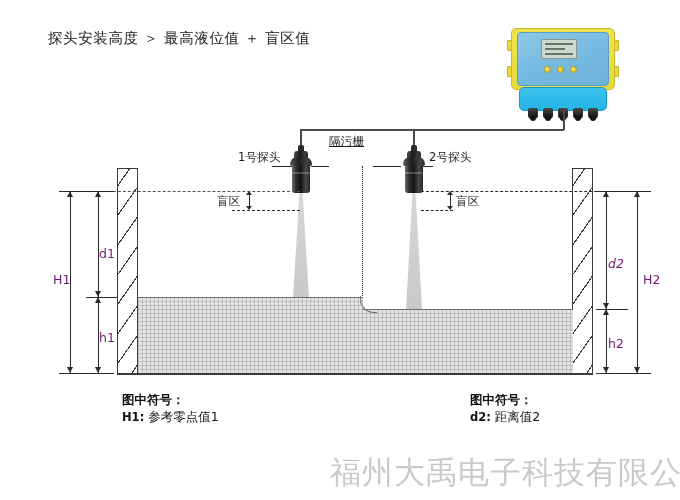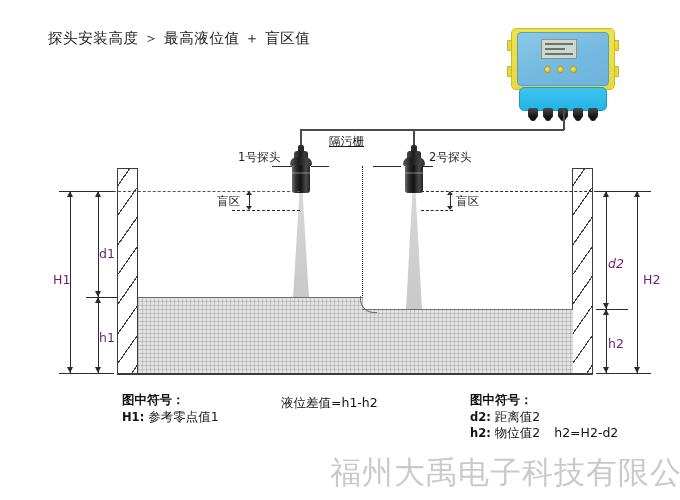--- a/index.html
+++ b/index.html
@@ -350,38 +350,32 @@
   <div class="abs dimline" style="left:606px;top:309px;height:64px;"></div>
   <div class="abs arr arr-up" style="left:602.5px;top:309px;"></div>
   <div class="abs arr arr-dn" style="left:602.5px;top:367px;"></div>
   <div class="abs dimlabel" style="left:608px;top:336px;">h2</div>
 
   <div class="abs dimline" style="left:637px;top:191px;height:182px;"></div>
   <div class="abs arr arr-up" style="left:633.5px;top:191px;"></div>
   <div class="abs arr arr-dn" style="left:633.5px;top:367px;"></div>
   <div class="abs dimlabel" style="left:643px;top:272px;">H2</div>
 
-  <div id="center-eq" class="abs" style="left:281px;top:395px;">液位差值=h1-h2</div>
 
   <div class="abs legend" style="left:122px;top:392px;">
     <div class="legend-row hd">图中符号：</div>
     <div class="legend-row">
       <span class="sym">H1:</span>
       <span>参考零点值1</span>
     </div>
   </div>
 
   <div class="abs legend" style="left:470px;top:392px;">
     <div class="legend-row hd">图中符号：</div>
     <div class="legend-row">
       <span class="sym">d2:</span>
       <span>距离值2</span>
     </div>
-    <div class="legend-row">
-      <span class="sym">h2:</span>
-      <span>物位值2</span>
-      <span style="padding-left:10px;">h2=H2-d2</span>
-    </div>
   </div>
 
   <div id="watermark" class="abs">福州大禹电子科技有限公司</div>
 
 </div>
 
 </body></html>

